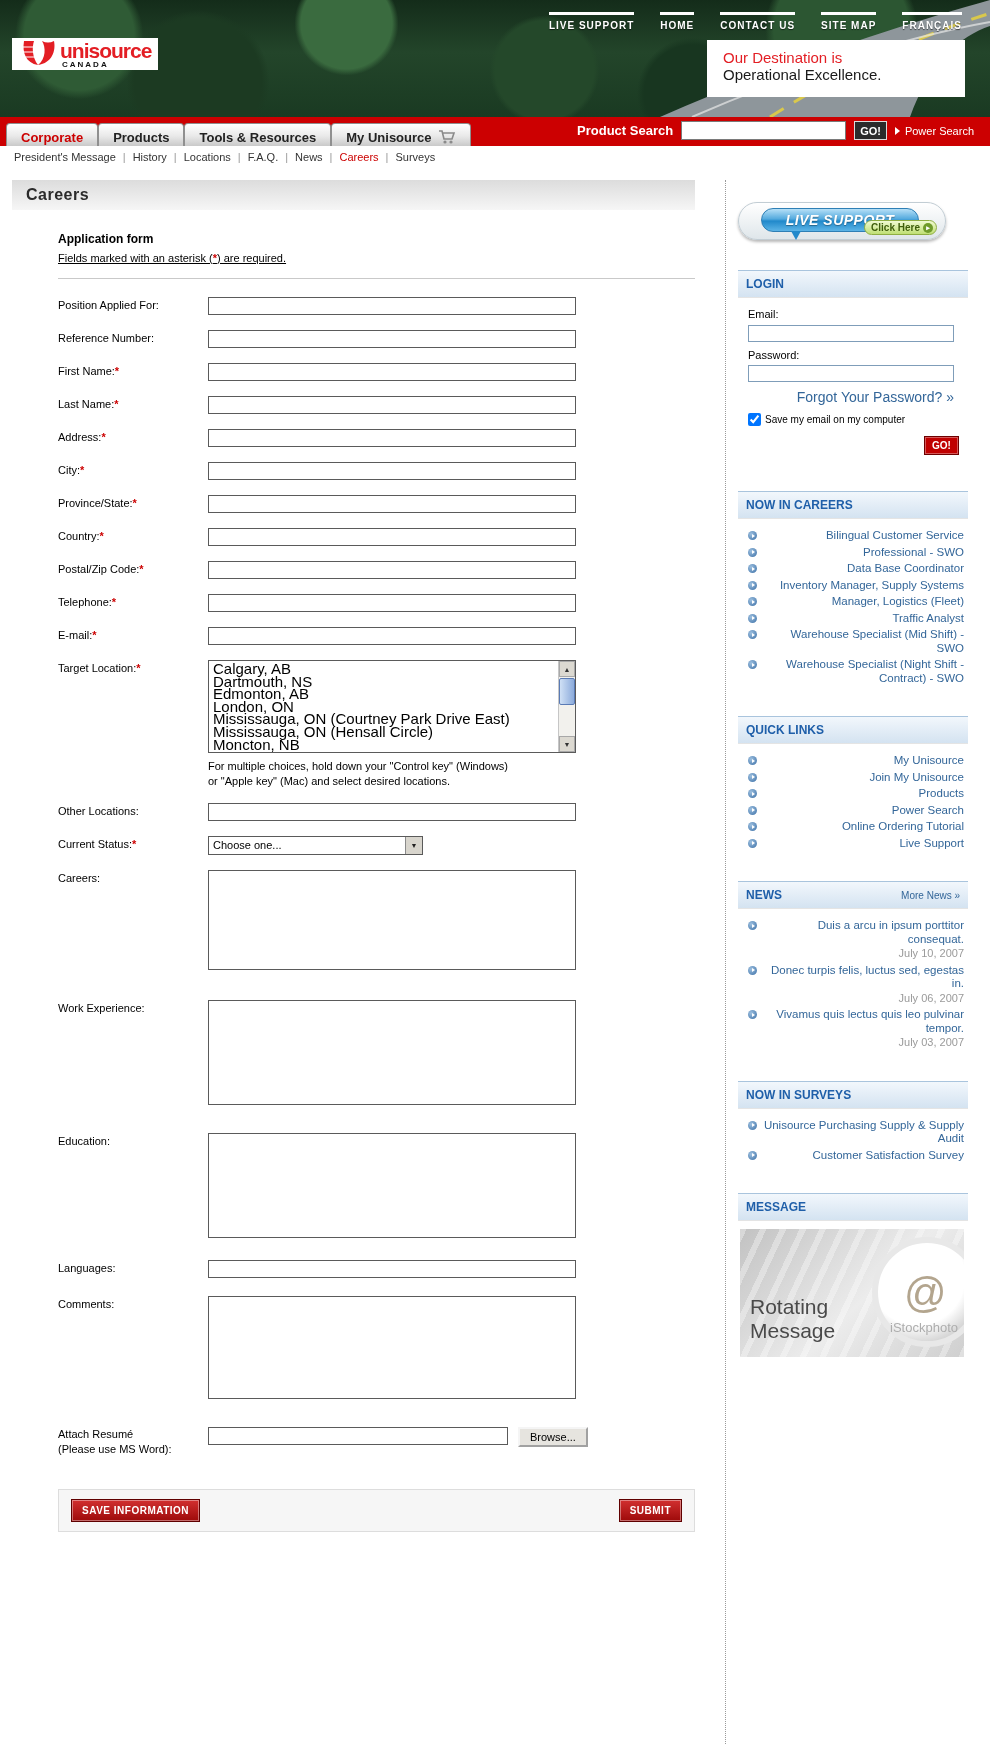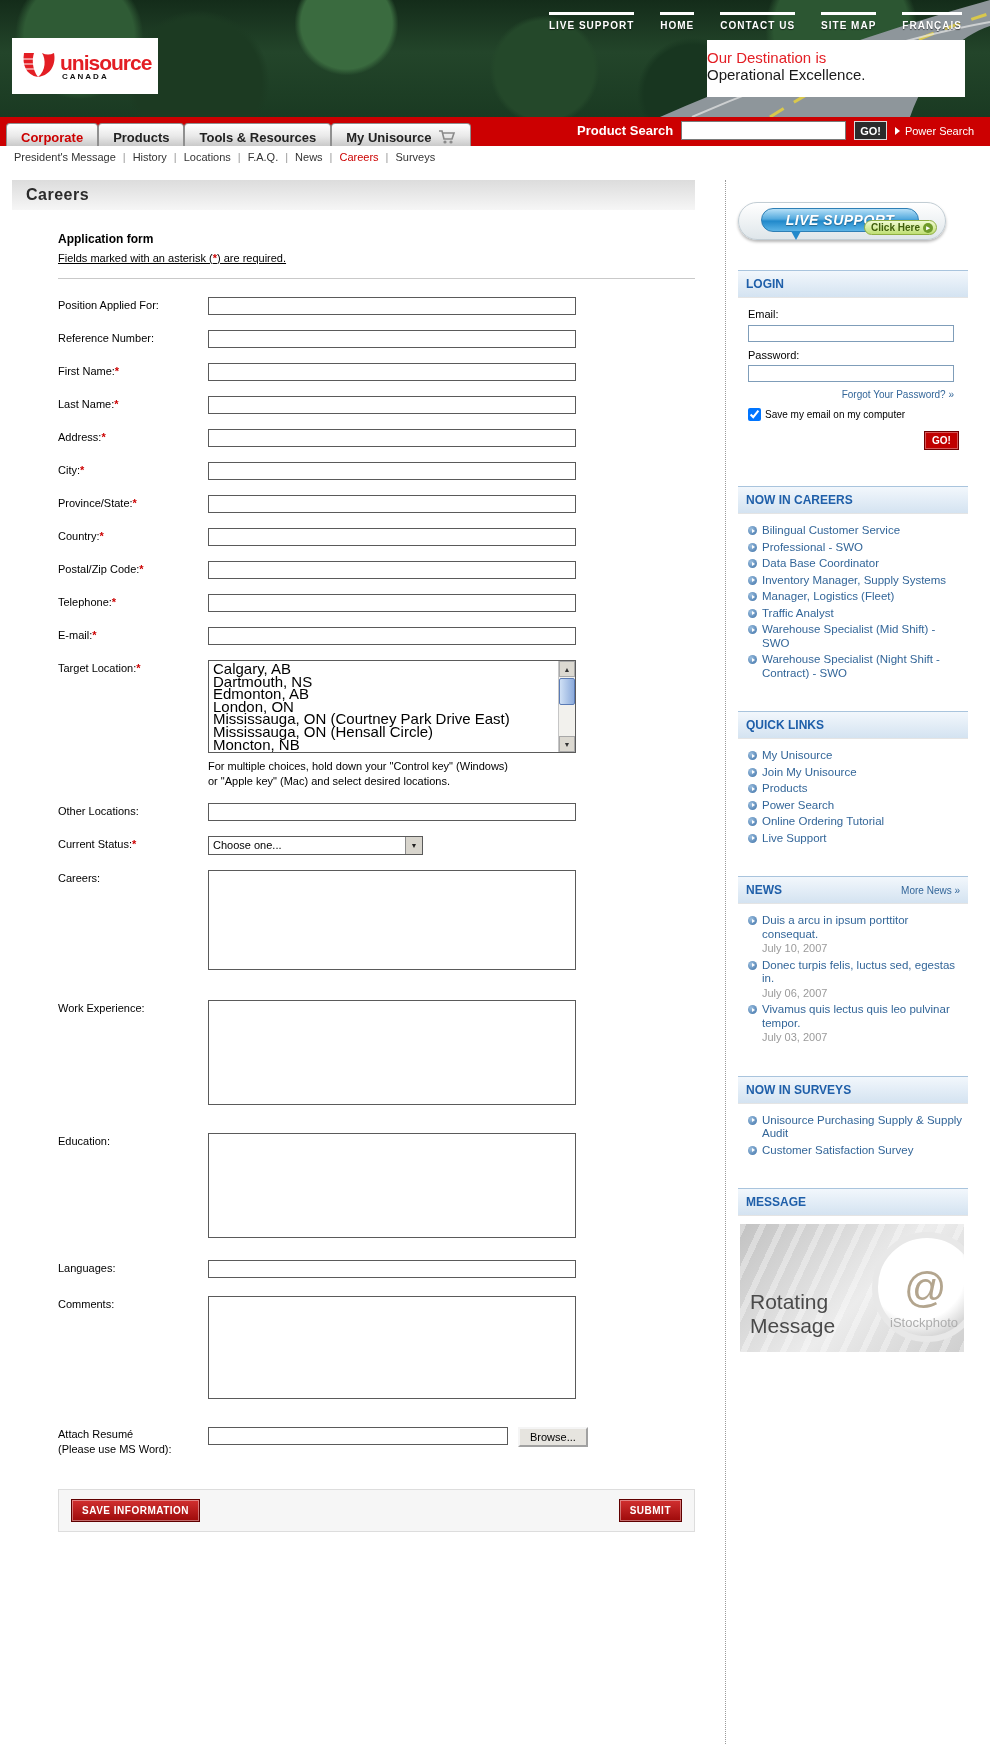--- a/index.html
+++ b/index.html
@@ -12,25 +12,25 @@
       radial-gradient(circle at 20% 70%, #1c3a22 0 8%, transparent 9%),
       radial-gradient(circle at 35% 20%, #3a6b3f 0 7%, transparent 8%),
       radial-gradient(circle at 55% 60%, #24482a 0 9%, transparent 10%),
       radial-gradient(circle at 85% 25%, #2c5632 0 8%, transparent 9%),
       radial-gradient(circle at 70% 80%, #183620 0 7%, transparent 8%),
       linear-gradient(180deg,#142c1a 0%, #23452a 45%, #1a3a22 100%);
   }
   .banner svg.road { position:absolute; right:0; top:0; }
   .util-nav { position:absolute; top:12px; right:28px; display:flex; gap:26px; }
   .util-nav .u-item { border-top:3px solid #fff; padding-top:5px; color:#fff; font-size:10px; font-weight:bold; letter-spacing:1px; cursor:pointer; white-space:nowrap; text-shadow:0 1px 1px rgba(0,0,0,.6); }
-  .logo-box { position:absolute; left:12px; top:38px; width:146px; height:56px; background:#fff; display:flex; align-items:center; padding-left:8px; cursor:pointer; }
+  .logo-box { position:absolute; left:12px; top:38px; width:146px; height:32px; background:#fff; display:flex; align-items:center; padding-left:8px; cursor:pointer; }
   .logo-text { line-height:1; }
   .logo-word { color:#e31e24; font-size:21px; font-weight:bold; letter-spacing:-1px; }
   .logo-country { color:#111; font-size:8px; font-weight:bold; letter-spacing:2px; margin-left:2px; }
-  .tagline-box { position:absolute; right:25px; top:40px; width:258px; height:57px; background:#fff; padding:9px 0 0 0; }
+  .tagline-box { position:absolute; right:25px; top:40px; width:258px; height:57px; background:#fff; padding:9px 0 0 16px; }
   .tagline1 { color:#e31e24; font-size:15px; }
   .tagline2 { color:#1a1a1a; font-size:15px; }
 
   
   .rednav { position:relative; width:990px; height:29px; background:#cc0001; }
   .tabs { position:absolute; left:6px; bottom:0; display:flex; align-items:flex-end; gap:0; }
   .tab { height:23px; padding:4px 14px 0 14px; background:linear-gradient(180deg,#ffffff 0%,#e9e9e9 55%,#c9c9c9 100%);
          border:1px solid #8f8f8f; border-bottom:none; border-radius:4px 4px 0 0; font-size:13px; font-weight:bold; color:#222; cursor:pointer; white-space:nowrap; display:flex; align-items:center; gap:6px; }
   .tab.active { color:#cc0001; }
   .searchzone { position:absolute; right:16px; top:4px; display:flex; align-items:center; gap:8px; }
@@ -85,29 +85,29 @@
     background:linear-gradient(180deg,#b6e0f7 0%,#54aade 45%,#2189cb 55%,#5cb4e6 100%);
     color:#fff; font-size:14px; font-weight:bold; font-style:italic; display:flex; align-items:center; justify-content:center; letter-spacing:.5px; text-shadow:0 1px 1px rgba(0,0,0,.35); }
   .ls-tail { position:absolute; left:52px; top:28px; width:0; height:0; border-left:5px solid transparent; border-right:5px solid transparent; border-top:9px solid #2189cb; }
   .ls-click { position:absolute; right:8px; top:17px; background:linear-gradient(180deg,#f0fad2,#bfdf74); border:1px solid #8fae43; border-radius:8px; color:#3f5e0c; font-size:10px; font-weight:bold; padding:1px 16px 1px 6px; }
   .ls-click-arrow { position:absolute; right:3px; top:2px; width:10px; height:10px; border-radius:50%; background:#6f9b2a; color:#fff; font-size:7px; line-height:10px; text-align:center; }
   .sb-box { margin-bottom:24px; }
   .sb-head { background:linear-gradient(180deg,#f2f7fc,#d4e3f1); border-top:1px solid #a9c4dd; border-bottom:1px solid #e4e4e4; color:#1f5fa9; font-size:12px; font-weight:bold; padding:6px 8px; display:flex; justify-content:space-between; align-items:center; }
   .sb-more { font-size:10px; font-weight:normal; color:#336699; cursor:pointer; white-space:nowrap; }
   .sb-body { padding:10px 4px 4px 10px; }
   .sb-list { list-style:none; }
-  .sb-list li { position:relative; padding-left:14px; margin-bottom:3px; font-size:11.5px; line-height:13.5px; color:#336699; cursor:pointer; }
+  .sb-list li { position:relative; padding-left:14px; margin-bottom:3px; font-size:11.5px; line-height:13.5px; color:#336699; cursor:pointer;text-align:right; }
   .bullet { position:absolute; left:0; top:2px; width:9px; height:9px; border-radius:50%; background:radial-gradient(circle at 35% 35%, #9dc0e0, #3a6ea5); }
   .bullet::after { content:""; position:absolute; left:3.5px; top:2.5px; width:0; height:0; border-top:2px solid transparent; border-bottom:2px solid transparent; border-left:3px solid #fff; }
   .news-item { margin-bottom:12px; }
   .news-date { color:#9a9a9a; font-size:11px; margin-top:1px; cursor:default; }
   .login-body { padding:10px 6px 12px 10px; }
   .login-lbl { font-size:11px; margin-bottom:3px; }
   .login-input { width:206px; height:17px; border:1px solid #7f9db9; font-size:11px; margin-bottom:7px; padding:0 2px; }
-  .forgot { text-align:right; width:206px; color:#336699; font-size:10px; cursor:pointer; margin-bottom:8px; }
+  .forgot { text-align:right; width:206px; color:#336699; font-size:14px; cursor:pointer; margin-bottom:8px; }
   .remember { display:flex; align-items:center; gap:4px; font-size:10px; margin-bottom:10px; }
   .login-go { display:block; margin-left:176px; background:#c00000; border:1px solid #6d0000; box-shadow:inset 0 0 0 1px rgba(255,255,255,.35); color:#fff; font-weight:bold; font-size:10px; padding:3px 7px; cursor:pointer; font-family:"Liberation Sans",sans-serif; }
   .msg-img { position:relative; width:224px; height:128px; margin:8px 0 0 2px; overflow:hidden; cursor:pointer;
     background: repeating-linear-gradient(115deg, rgba(255,255,255,.35) 0 6px, rgba(0,0,0,0) 6px 18px),
                 linear-gradient(135deg,#c2c2c2 0%,#ececec 55%,#cfcfcf 100%); }
   .msg-cup { position:absolute; right:-18px; top:8px; width:110px; height:110px; border-radius:50%;
     background:radial-gradient(circle at 40% 35%, #ffffff 0 55%, #d8d8d8 75%, #bdbdbd 100%); border:6px solid #e8e8e8; }
   .msg-at { position:absolute; right:18px; top:40px; font-size:42px; color:#b3a58e; font-style:italic; }
   .msg-txt { position:absolute; left:10px; bottom:14px; font-size:21px; color:#4a4a4a; line-height:24px; }
   .msg-wm { position:absolute; right:6px; bottom:22px; font-size:13px; color:#adadad; }

